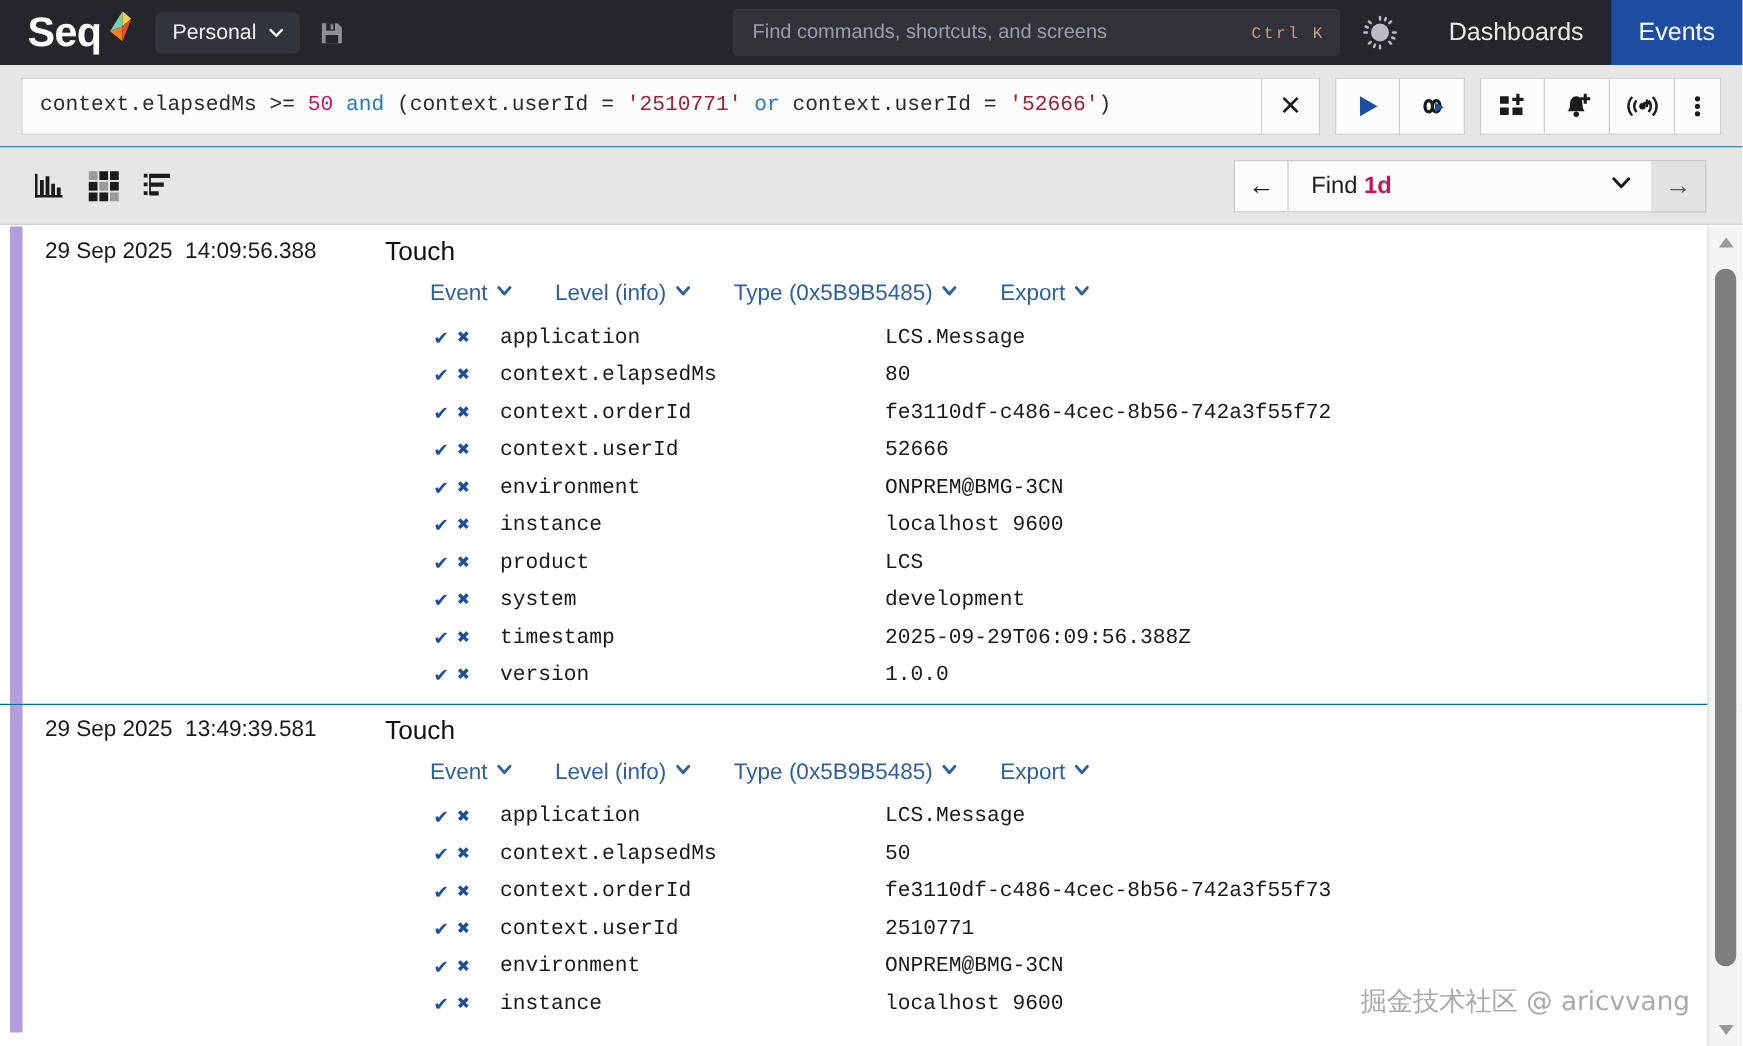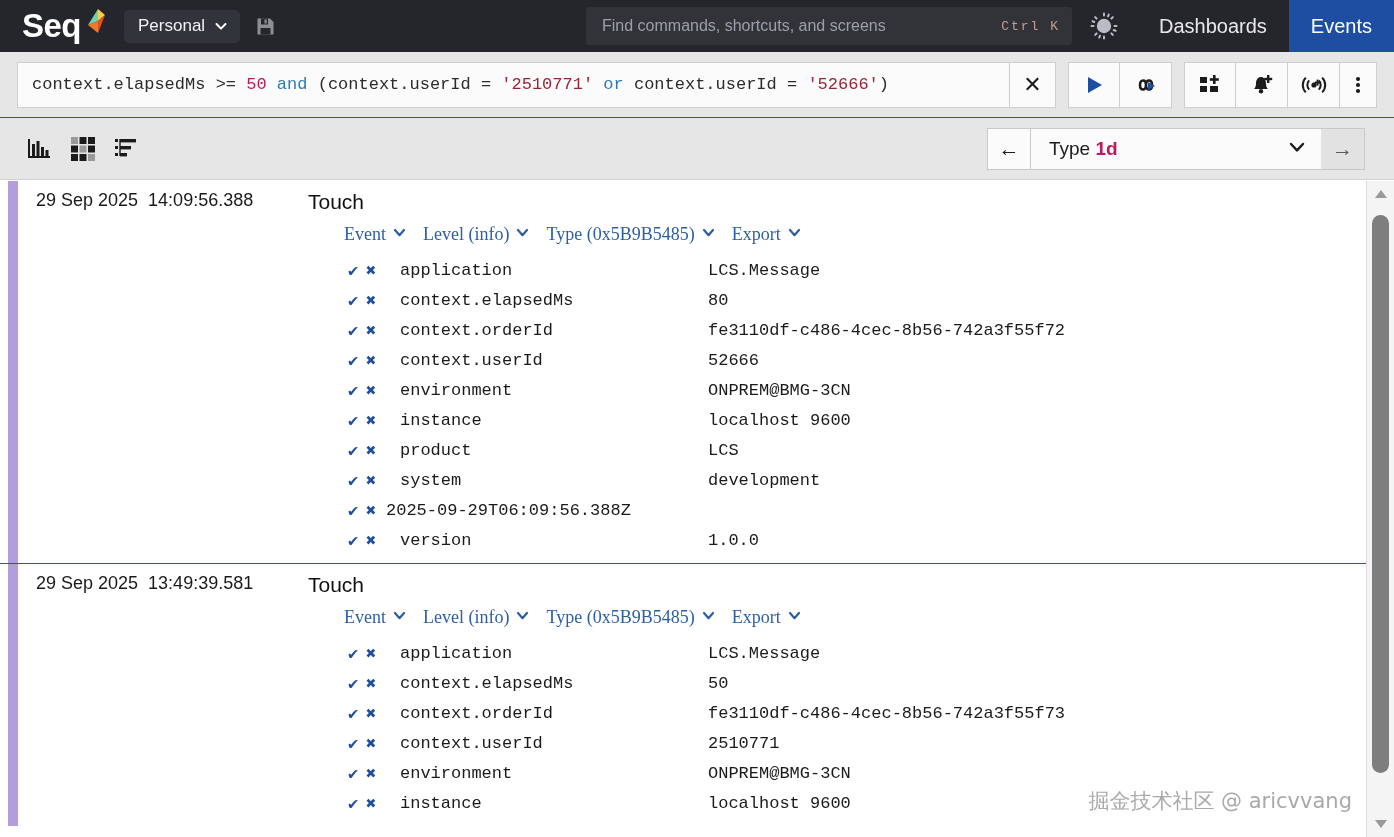--- a/index.html
+++ b/index.html
@@ -151,22 +151,22 @@
     position: absolute; left: 8px; top: 0; bottom: 0;
     width: 10px; background: #b39ddb;
   }
   .ev-head { display: flex; padding-top: 9px; }
   .ev-ts {
     width: 300px; padding-left: 28px;
     font-size: 18px; color: #1a1a1a; white-space: pre;
   }
   .ev-title { font-size: 21px; color: #111; }
   .ev-links {
-    display: flex; gap: 16px;
-    padding-left: 336px; padding-top: 10px; font-family: Liberation Serif, serif;
+    display: flex; gap: 33px;
+    padding-left: 336px; padding-top: 10px;
   }
   .ev-link {
     display: flex; align-items: center; gap: 6px;
     color: #2e5fa3; font-size: 18px; cursor: pointer;
   }
   .props { padding-left: 336px; padding-top: 10px; padding-bottom: 8px; }
   .prow {
     display: flex; align-items: center;
     height: 30px;
     font-family: "Liberation Mono", monospace;
@@ -367,21 +367,21 @@
         <rect x="6" y="2" width="16" height="3.4" fill="#1b1b1b"></rect>
         <rect x="6" y="9" width="11" height="3.4" fill="#1b1b1b"></rect>
         <rect x="6" y="16" width="7" height="3.4" fill="#1b1b1b"></rect>
         <rect x="5.3" y="2" width="1.4" height="17" fill="#1b1b1b"></rect>
       </svg>
     </div>
 
     <div class="timebox">
       <div class="tb-arrow">←</div>
       <div class="tb-main">
-        <span class="txt"><span>Type</span> <span class="mag">1d</span></span>
+        <span class="txt"><span>Find</span> <span class="mag">1d</span></span>
         <span>
           <svg width="20" height="20" viewBox="0 0 20 20">
               <path d="M4 7 L10 13.4 L16 7" stroke="#1b1b1b" stroke-width="2.4" fill="none" stroke-linecap="round" stroke-linejoin="round"></path>
             </svg>
         </span>
       </div>
       <div class="tb-arrow dis">→</div>
     </div>
   </div>
 
@@ -463,20 +463,21 @@
           </div>
           <div class="prow">
             <span class="f-yes">✔</span>
             <span class="f-no">✖</span>
             <span class="pname">system</span>
             <span class="pval">development</span>
           </div>
           <div class="prow">
             <span class="f-yes">✔</span>
             <span class="f-no">✖</span>
+            <span class="pname">timestamp</span>
             <span class="pval">2025-09-29T06:09:56.388Z</span>
           </div>
           <div class="prow">
             <span class="f-yes">✔</span>
             <span class="f-no">✖</span>
             <span class="pname">version</span>
             <span class="pval">1.0.0</span>
           </div>
         </div>
       </div>

